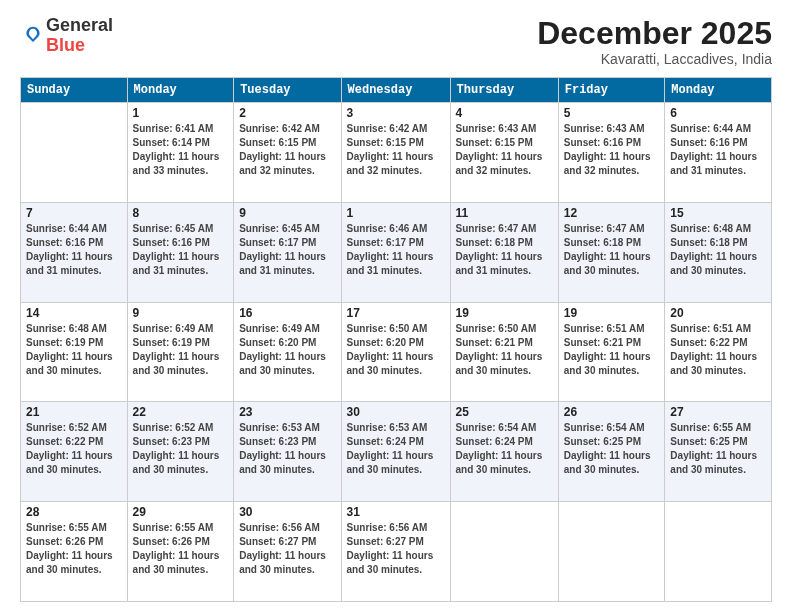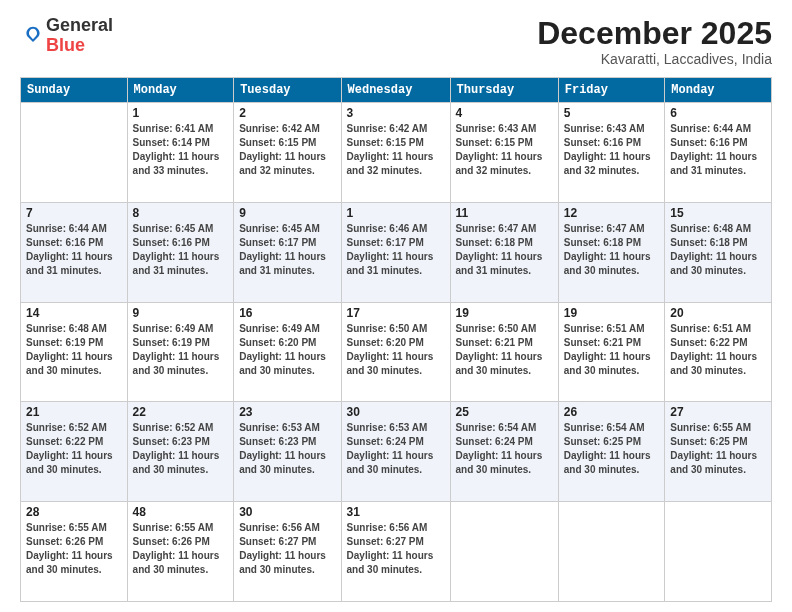--- a/index.html
+++ b/index.html
@@ -254,21 +254,21 @@
         <span class="day-number">27</span>
         <span class="day-info">Sunrise: 6:55 AM<br>Sunset: 6:25 PM<br>Daylight: 11 hours and 30 minutes.</span>
       </td>
         </tr>
         <tr class="normal-row">
           <td>
         <span class="day-number">28</span>
         <span class="day-info">Sunrise: 6:55 AM<br>Sunset: 6:26 PM<br>Daylight: 11 hours and 30 minutes.</span>
       </td>
           <td>
-        <span class="day-number">48</span>
+        <span class="day-number">29</span>
         <span class="day-info">Sunrise: 6:55 AM<br>Sunset: 6:26 PM<br>Daylight: 11 hours and 30 minutes.</span>
       </td>
           <td>
         <span class="day-number">30</span>
         <span class="day-info">Sunrise: 6:56 AM<br>Sunset: 6:27 PM<br>Daylight: 11 hours and 30 minutes.</span>
       </td>
           <td>
         <span class="day-number">31</span>
         <span class="day-info">Sunrise: 6:56 AM<br>Sunset: 6:27 PM<br>Daylight: 11 hours and 30 minutes.</span>
       </td>

